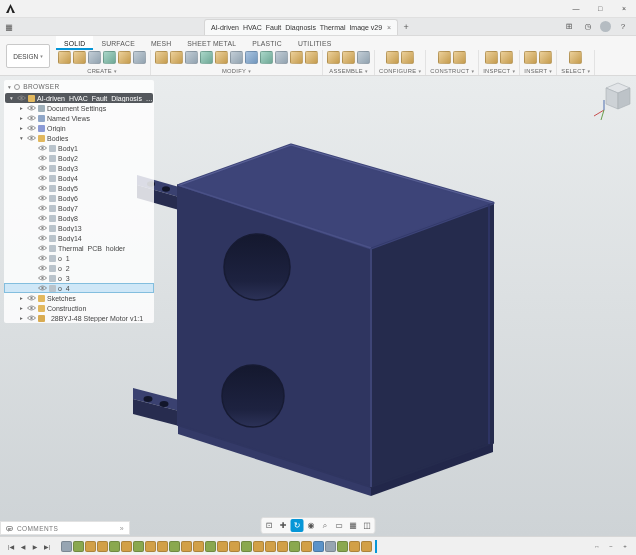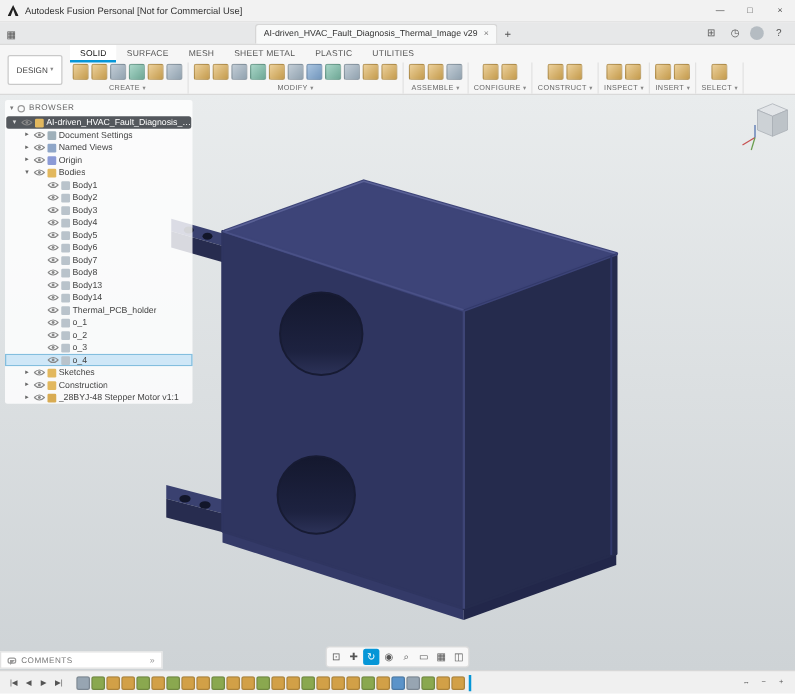--- a/index.html
+++ b/index.html
@@ -109,21 +109,20 @@
   .tl-marker{width:2px;height:13px;background:var(--accent);margin-left:3px;}
   .tl-right{margin-left:auto;display:flex;gap:2px;}
 </style>
 </head>
 <body>
 
 <div class="app">
 
   <div class="titlebar">
     <span class="logo"></span>
-    <span>Autodesk Fusion Personal [Not for Commercial Use]</span>
     <div class="winbtns">
       <button class="winbtn">—</button>
         <button class="winbtn">□</button>
         <button class="winbtn">×</button>
     </div>
   </div>
 
   <div class="tabstrip">
     <button class="datapanel-btn">▦</button>
     <div class="doctab">

